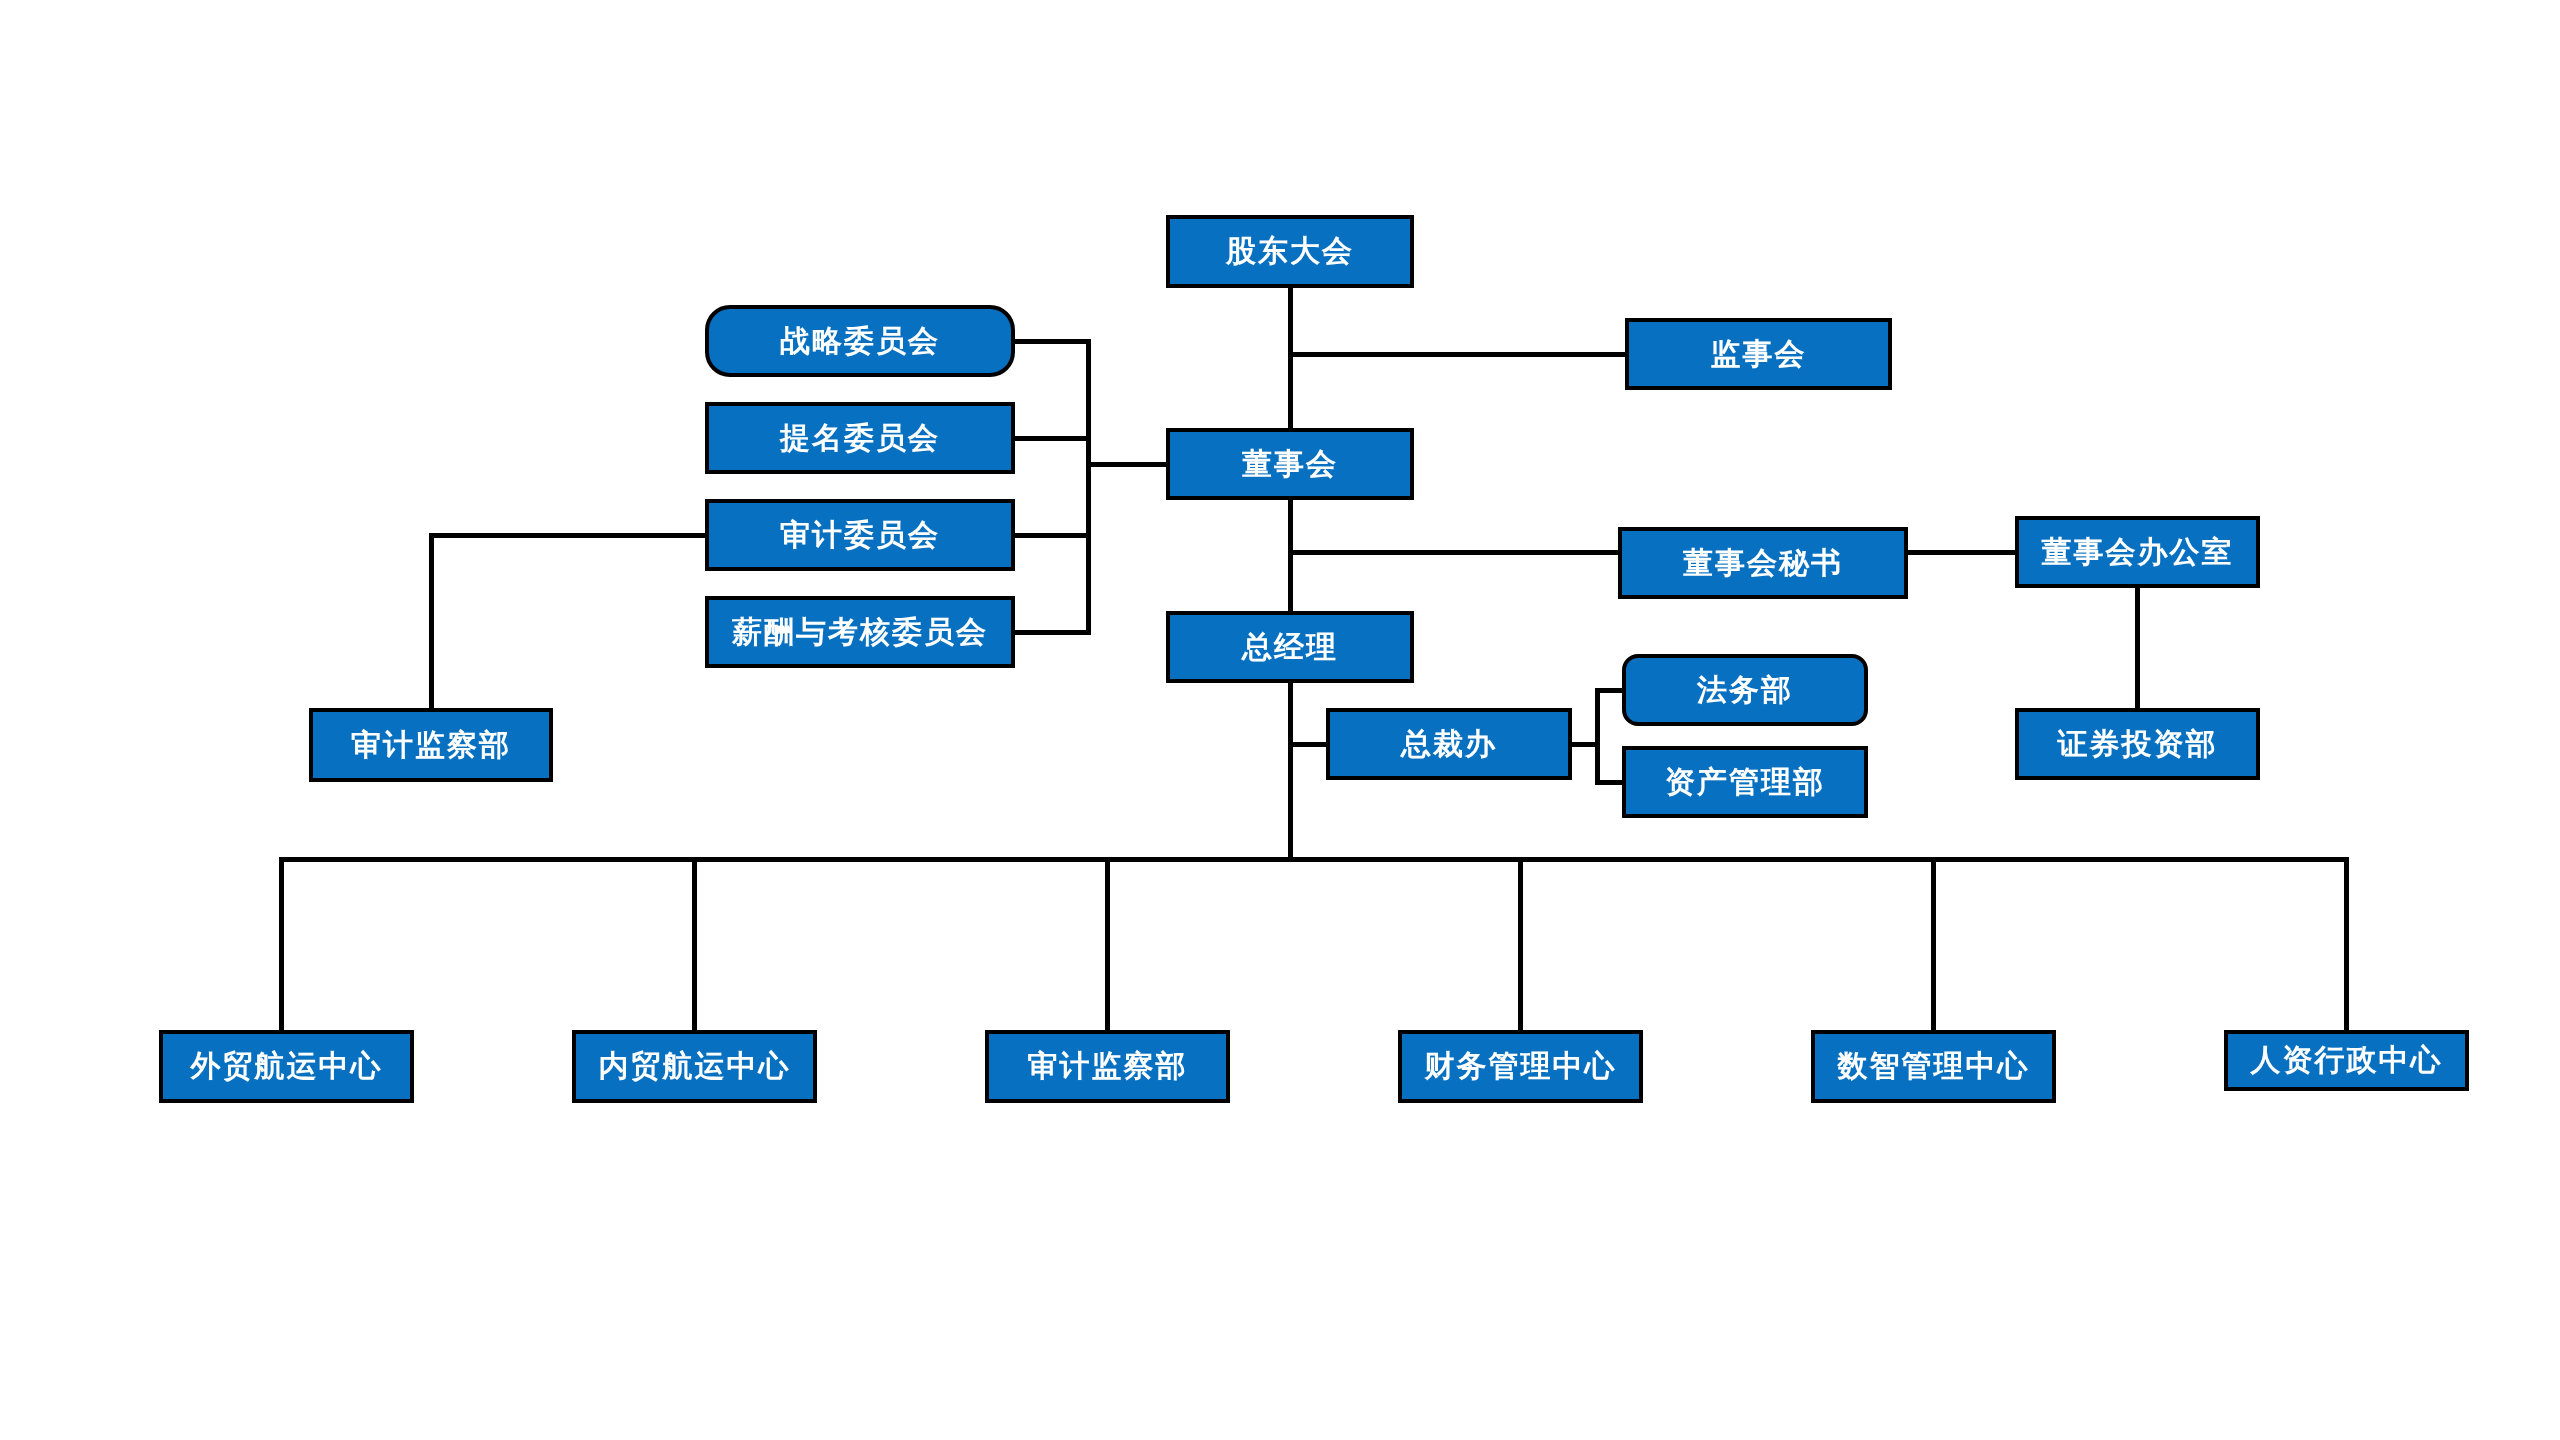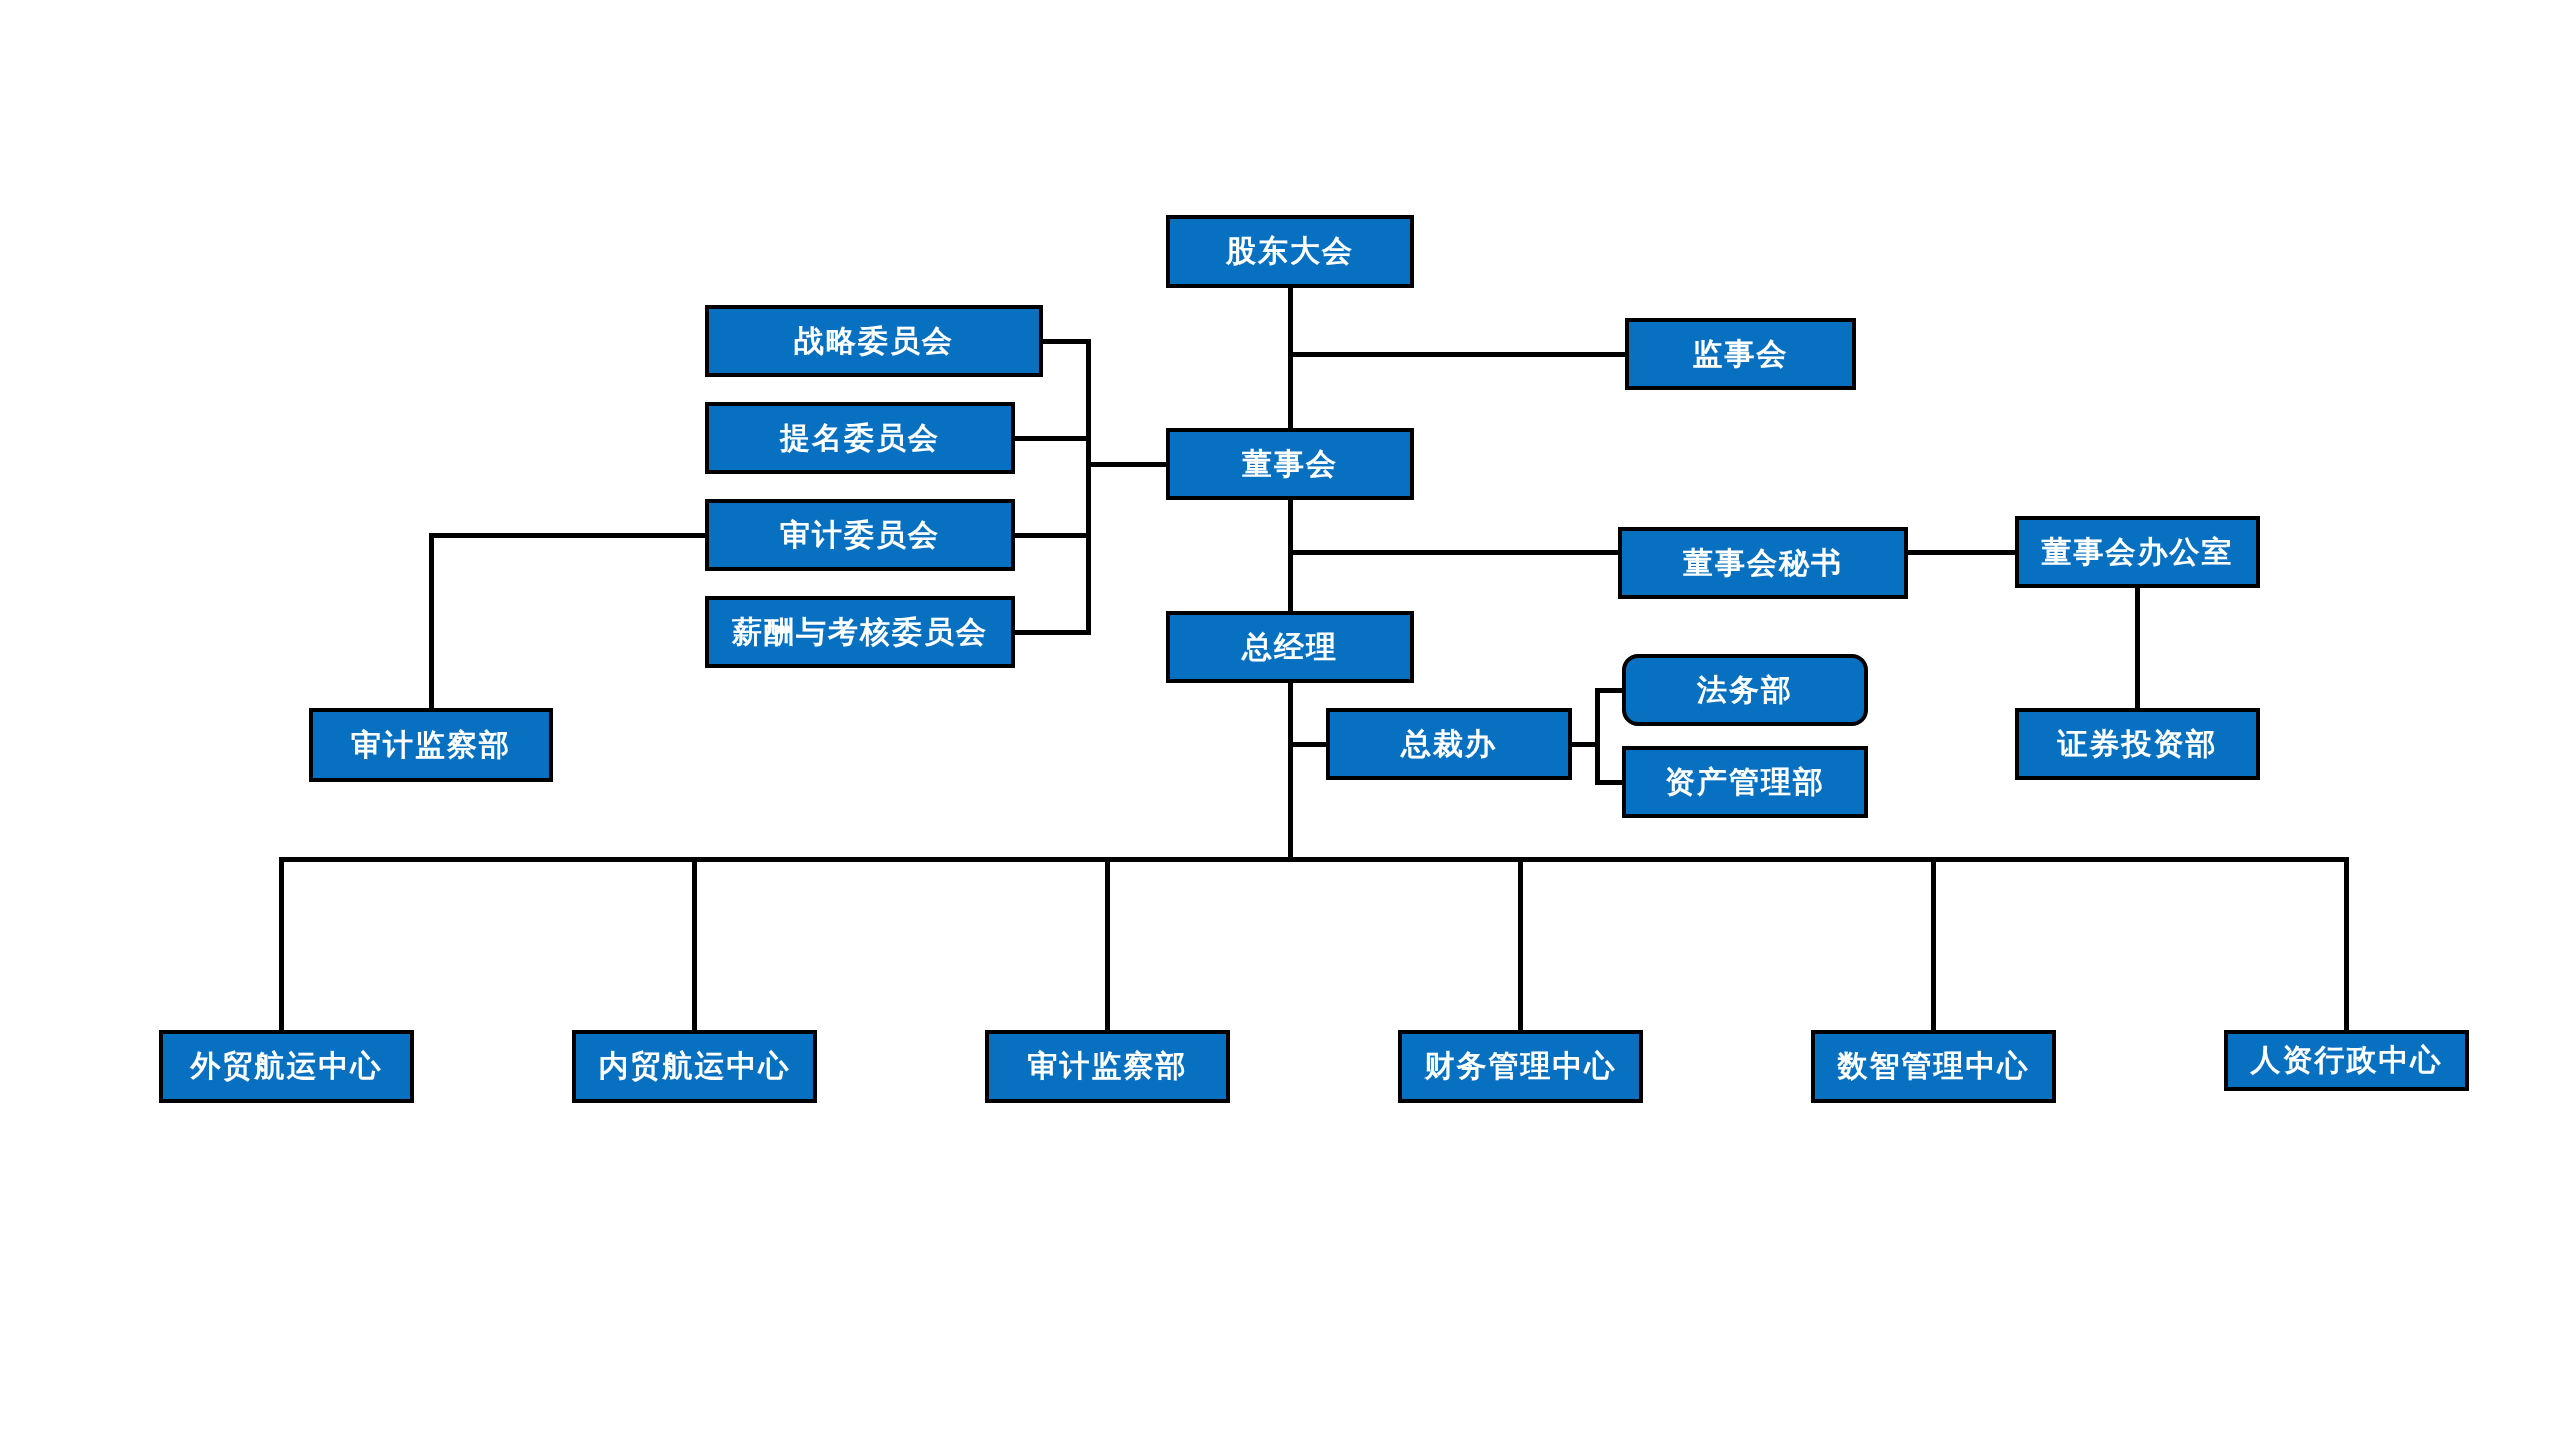--- a/index.html
+++ b/index.html
@@ -62,26 +62,26 @@
   <div class="line h" style="left:279px;top:857px;width:2070px;"></div>
   <div class="line v" style="left:279px;top:857px;height:173px;"></div>
   <div class="line v" style="left:692px;top:857px;height:173px;"></div>
   <div class="line v" style="left:1105px;top:857px;height:173px;"></div>
   <div class="line v" style="left:1518px;top:857px;height:173px;"></div>
   <div class="line v" style="left:1931px;top:857px;height:173px;"></div>
   <div class="line v" style="left:2344px;top:857px;height:173px;"></div>
 
   <div class="node" style="left:1166px;top:215px;width:248px;height:73px;">股东大会</div>
 
-  <div class="node" style="left:705px;top:305px;width:338px;height:72px;">战略委员会</div>
+  <div class="node" style="left:705px;top:305px;width:310px;height:72px;border-radius:25px;">战略委员会</div>
   <div class="node" style="left:705px;top:402px;width:310px;height:72px;">提名委员会</div>
   <div class="node" style="left:705px;top:499px;width:310px;height:72px;">审计委员会</div>
   <div class="node" style="left:705px;top:596px;width:310px;height:72px;">薪酬与考核委员会</div>
 
-  <div class="node" style="left:1625px;top:318px;width:231px;height:72px;">监事会</div>
+  <div class="node" style="left:1625px;top:318px;width:267px;height:72px;">监事会</div>
   <div class="node" style="left:1166px;top:428px;width:248px;height:72px;">董事会</div>
   <div class="node" style="left:1618px;top:516px;width:290px;height:72px;margin-top:11px;">董事会秘书</div>
   <div class="node" style="left:2015px;top:516px;width:245px;height:72px;">董事会办公室</div>
 
   <div class="node" style="left:1166px;top:611px;width:248px;height:72px;">总经理</div>
   <div class="node" style="left:1326px;top:708px;width:246px;height:72px;">总裁办</div>
   <div class="node" style="left:1622px;top:654px;width:246px;height:72px;border-radius:16px;">法务部</div>
   <div class="node" style="left:1622px;top:746px;width:246px;height:72px;">资产管理部</div>
 
   <div class="node" style="left:309px;top:708px;width:244px;height:74px;">审计监察部</div>

